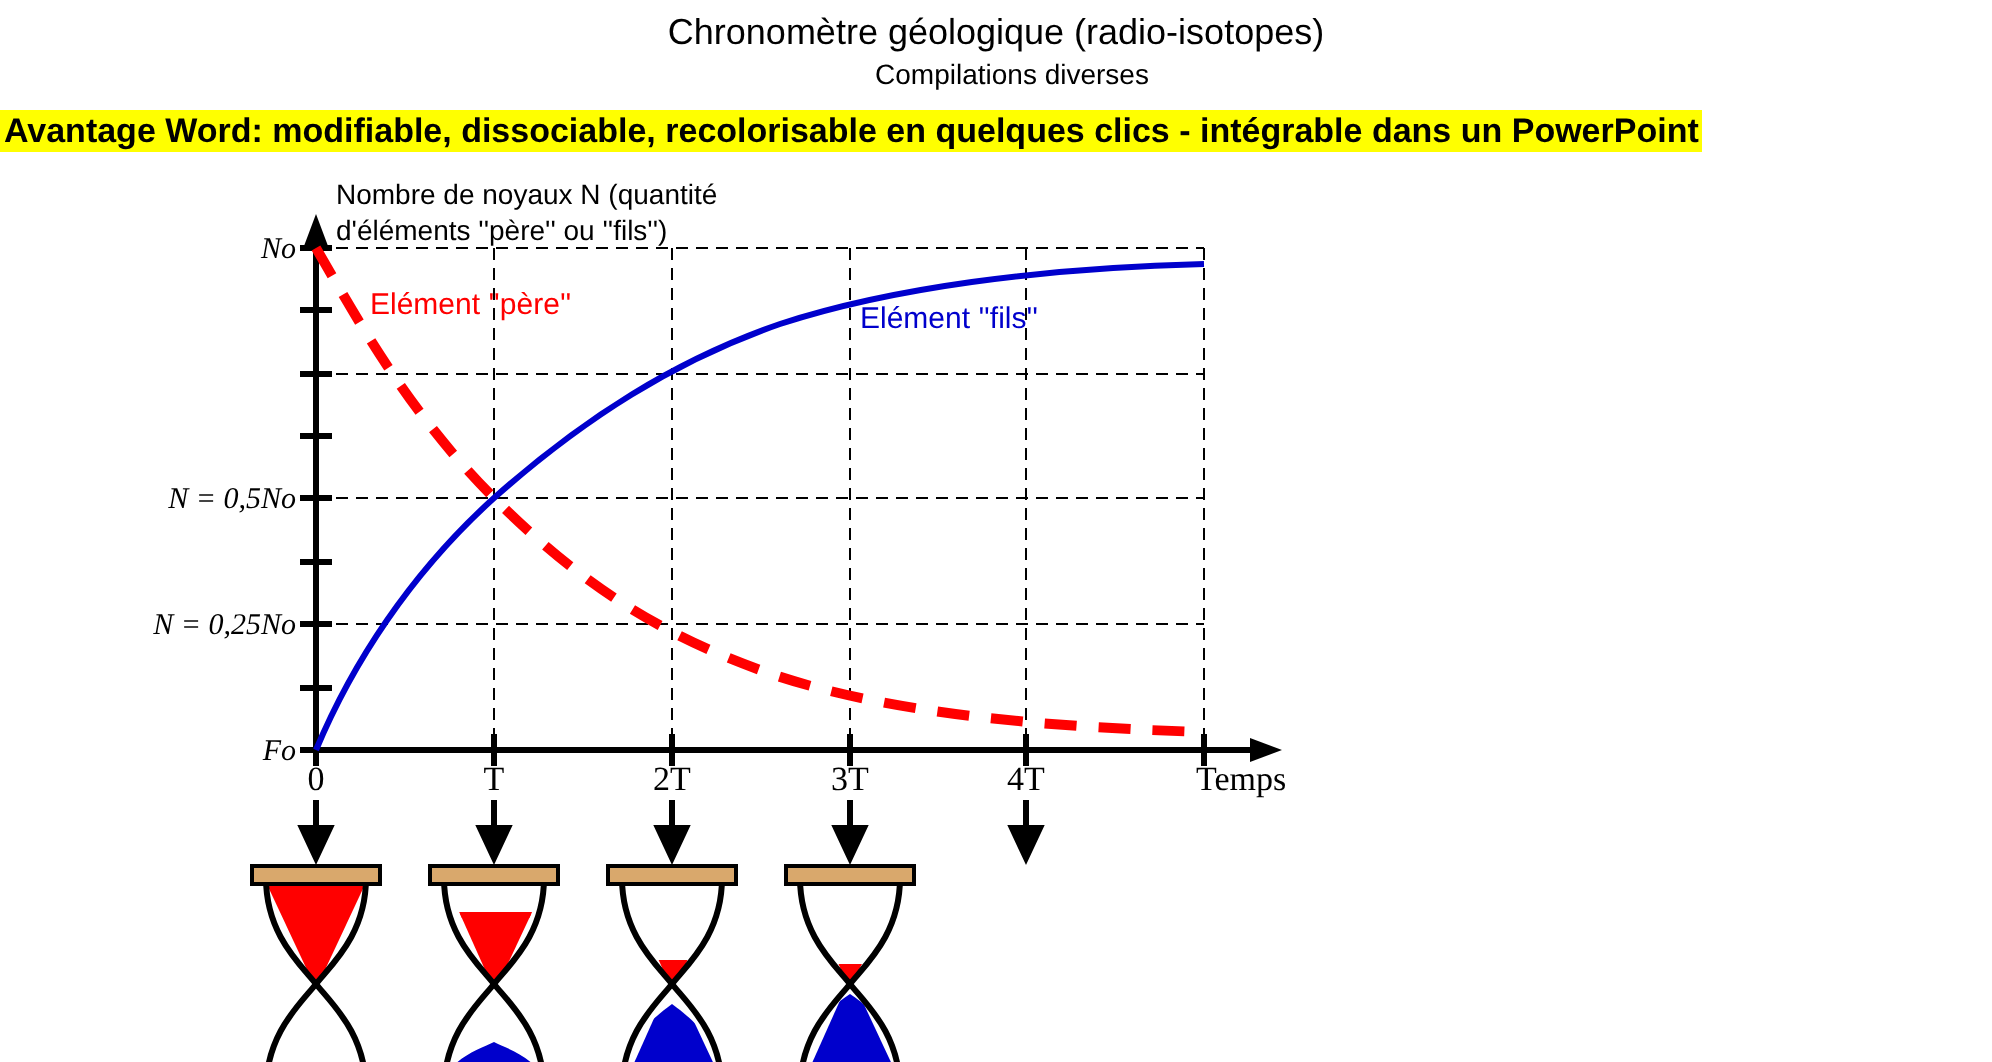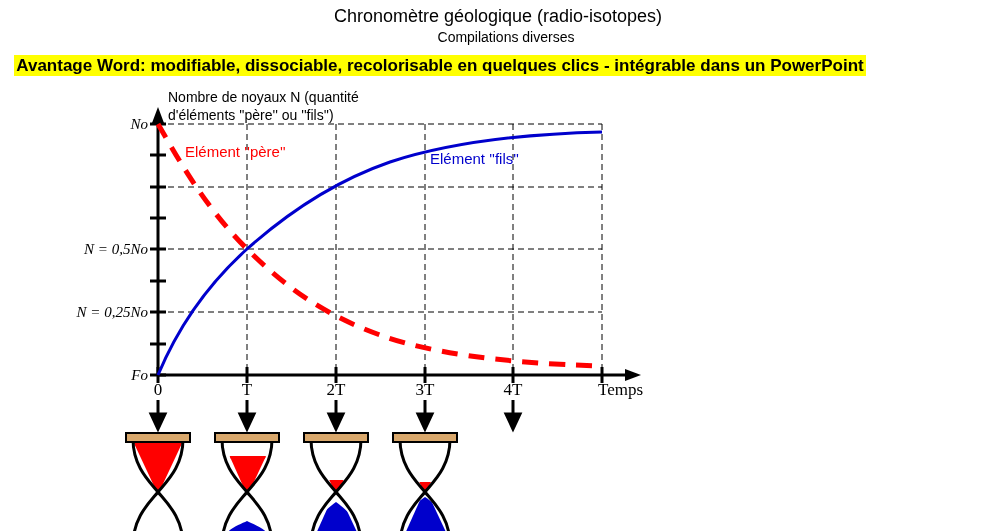--- a/index.html
+++ b/index.html
@@ -5,21 +5,21 @@
   html,body{margin:0;padding:0;}
   body{
     width:996px;height:531px;background:#ffffff;overflow:hidden;
     font-family:"Liberation Sans","DejaVu Sans",sans-serif;
     color:#000;position:relative;
   }
   .titles{position:absolute;left:0;top:0;width:996px;text-align:center;}
   .title-main{font-size:18px;line-height:24px;padding-top:4px;}
   .title-sub{font-size:14px;line-height:19px;margin-left:16px;}
   .banner{
-    position:absolute;left:0;top:52px;width:880px;text-align:center;
+    position:absolute;left:0;top:52px;width:880px;text-align:left;
     line-height:27px;
   }
   .banner-text{
     background:#FFFF00;font-size:17px;font-weight:bold;color:#000;
     padding:1px 2px;white-space:nowrap;
   }
   #figure{position:absolute;left:0;top:82px;width:888px;height:449px;}
   svg{display:block;}
   .ylab{font-family:"Liberation Serif","DejaVu Serif",serif;font-style:italic;font-size:15px;fill:#000;}
   .xlab{font-family:"Liberation Serif","DejaVu Serif",serif;font-size:17px;fill:#000;}

